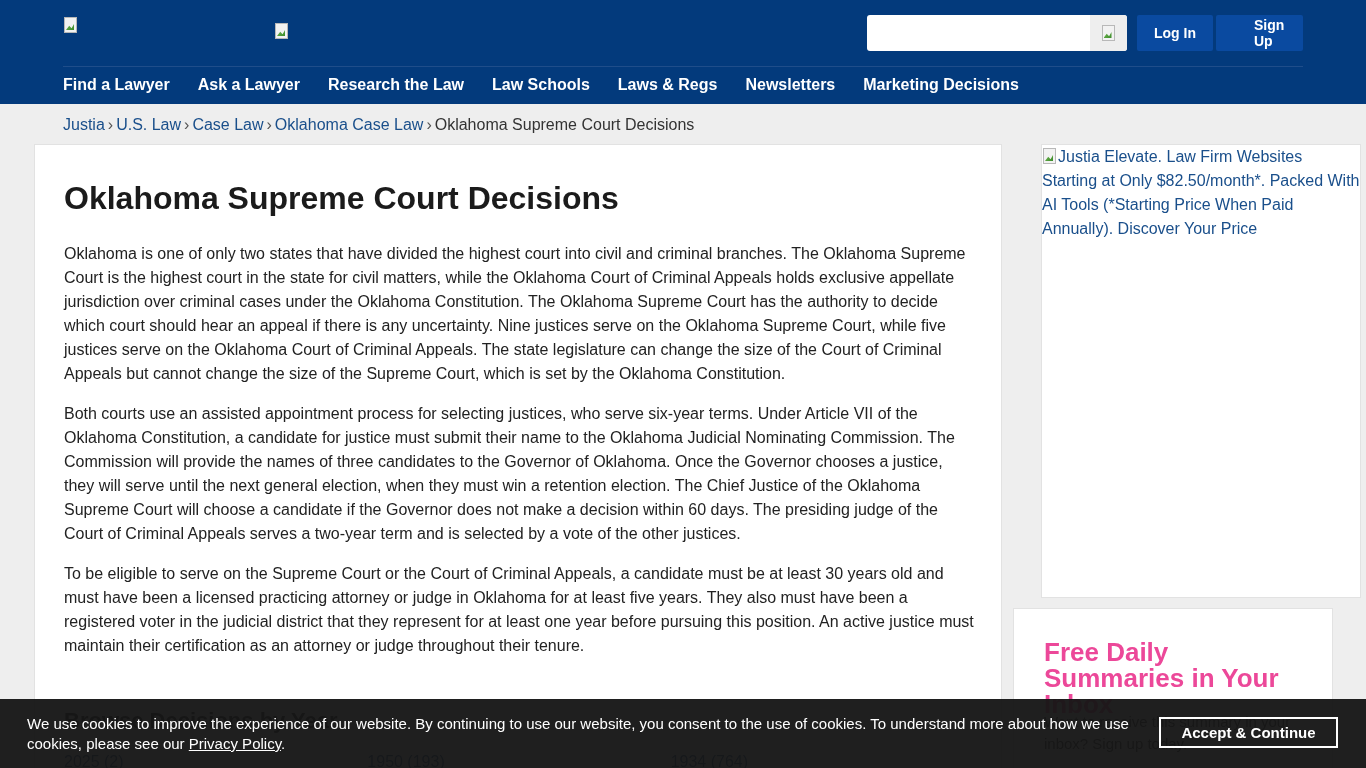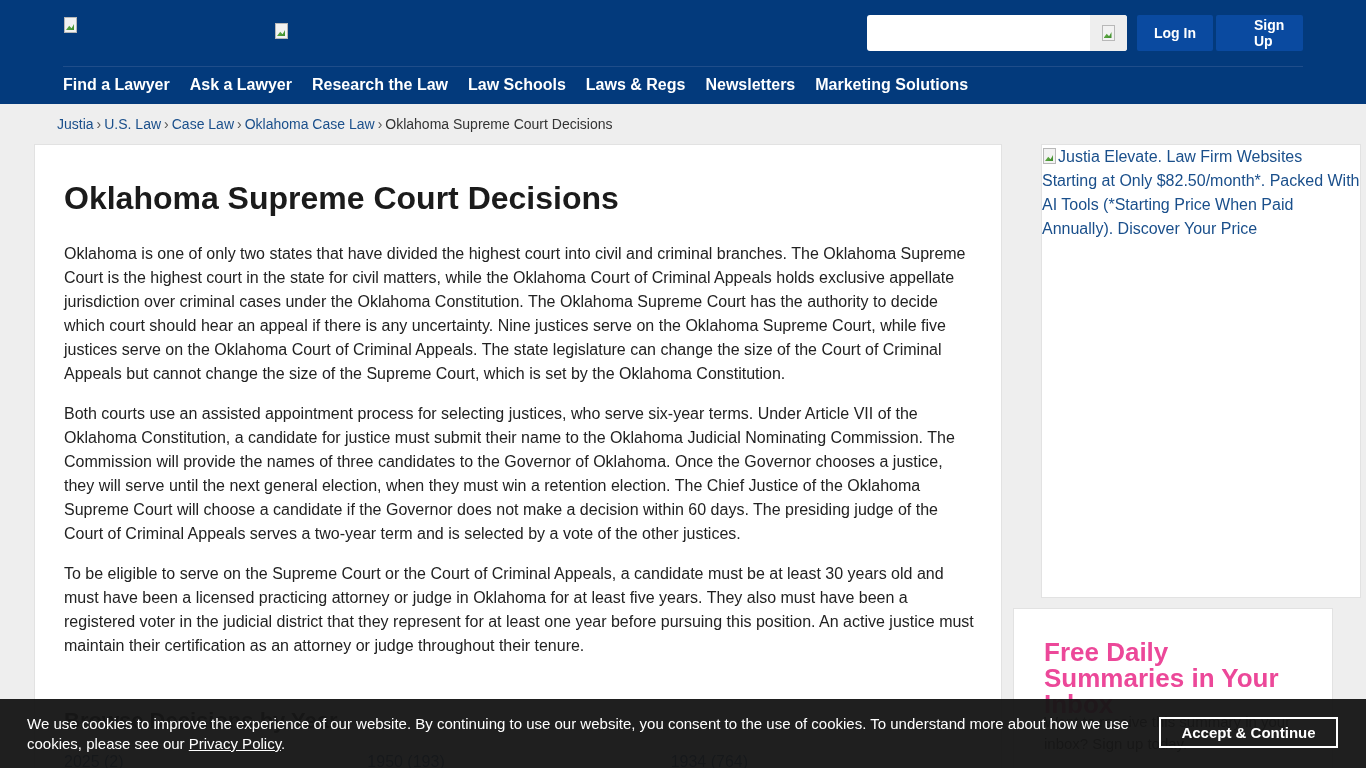--- a/index.html
+++ b/index.html
@@ -20,25 +20,25 @@
     .search-input { flex: 1; border: none; outline: none; padding: 0 10px; font-size: 14px; font-family: "Liberation Sans", sans-serif; color: #333; background: #fff; margin-top: 48px; }
     .search-input::placeholder { color: #777; }
     .search-btn { width: 37px; height: 36px; background: #eeeeee; display: flex; align-items: center; justify-content: center; cursor: pointer; }
 
     .hdr-btn { position: absolute; top: 15px; height: 36px; background: #0a4aa0; color: #fff; font-weight: bold; font-size: 14px; display: flex; align-items: center; justify-content: center; border-radius: 2px; cursor: pointer; }
     .login-btn { left: 1137px; width: 76px; }
     .signup-btn { left: 1216px; width: 87px; padding-left: 38px; }
 
     .hdr-divider { position: absolute; left: 63px; right: 63px; top: 66px; height: 1px; background: #1f4d8a; }
 
-    .mainnav { position: absolute; left: 63px; top: 75px; display: flex; gap: 0; }
+    .mainnav { position: absolute; left: 63px; top: 75px; display: flex; gap: 8px; }
     .mainnav a { color: #fff; font-weight: bold; font-size: 16px; margin-right: 20px; line-height: 20px; }
 
     
-    .breadcrumb { position: absolute; left: 57px; top: 116px; font-size: 14px; color: #333; }
+    .breadcrumb { position: absolute; left: 63px; top: 116px; font-size: 16px; color: #333; }
     .breadcrumb a { color: #1a4f8b; }
     .breadcrumb .sep { color: #555; margin: 0 3px; }
 
     
     .content { position: absolute; left: 34px; top: 144px; width: 968px; height: 640px; background: #fff; border: 1px solid #e2e2e2; }
     .page-title { position: absolute; left: 29px; top: 35px; font-size: 32px; font-weight: bold; color: #1b1b1b; }
     .body-text { position: absolute; left: 29px; top: 97px; width: 910px; font-size: 16px; line-height: 24px; color: #222; }
     .body-text p { margin-bottom: 16px; }
     .years-heading { position: absolute; left: 29px; top: 563px; font-size: 22px; font-weight: bold; color: #222; }
     .years-row { position: absolute; left: 29px; top: 608px; width: 910px; display: flex; font-size: 16px; }
@@ -80,21 +80,21 @@
 
   <div class="hdr-divider"></div>
 
   <nav class="mainnav">
     <a>Find a Lawyer</a>
     <a>Ask a Lawyer</a>
     <a>Research the Law</a>
     <a>Law Schools</a>
     <a>Laws &amp; Regs</a>
     <a>Newsletters</a>
-    <a>Marketing Solutions</a>
+    <a>Marketing Decisions</a>
   </nav>
 </div>
 
 <div class="breadcrumb">
   <a>Justia</a><span class="sep">›</span><a>U.S. Law</a><span class="sep">›</span><a>Case Law</a><span class="sep">›</span><a>Oklahoma Case Law</a><span class="sep">›</span><span>Oklahoma Supreme Court Decisions</span>
 </div>
 
 <div class="content">
   <h1 class="page-title">Oklahoma Supreme Court Decisions</h1>
   <div class="body-text">

